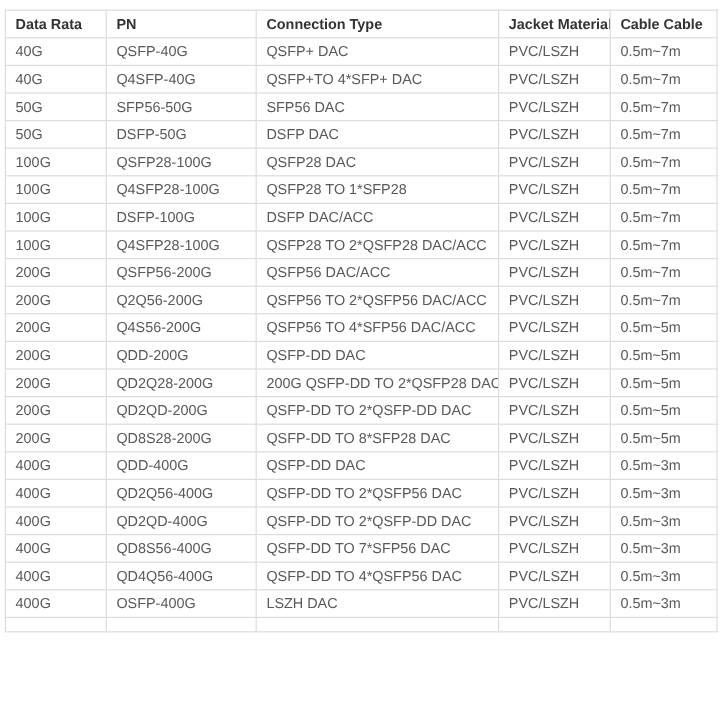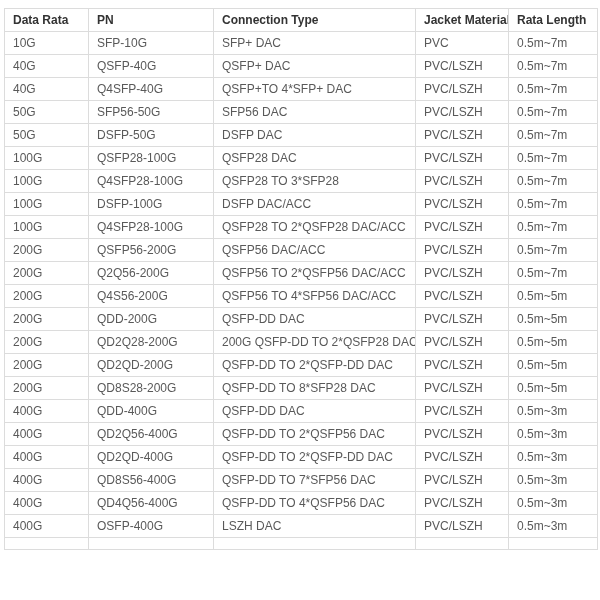--- a/index.html
+++ b/index.html
@@ -57,31 +57,24 @@
         <col style="width: 202px;">
         <col style="width: 93px;">
         <col style="width: 89px;">
       </colgroup>
     <thead>
       <tr id="header-row">
           <th>Data Rata</th>
           <th>PN</th>
           <th>Connection Type</th>
           <th>Jacket Material</th>
-          <th>Rata Length</th>
+          <th>Cable Cable</th>
         </tr>
     </thead>
     <tbody id="table-body">
-        <tr>
-          <td>10G</td>
-          <td>SFP-10G</td>
-          <td>SFP+ DAC</td>
-          <td>PVC</td>
-          <td>0.5m~7m</td>
-        </tr>
         <tr>
           <td>40G</td>
           <td>QSFP-40G</td>
           <td>QSFP+ DAC</td>
           <td>PVC/LSZH</td>
           <td>0.5m~7m</td>
         </tr>
         <tr>
           <td>40G</td>
           <td>Q4SFP-40G</td>
@@ -106,21 +99,21 @@
         <tr>
           <td>100G</td>
           <td>QSFP28-100G</td>
           <td>QSFP28 DAC</td>
           <td>PVC/LSZH</td>
           <td>0.5m~7m</td>
         </tr>
         <tr>
           <td>100G</td>
           <td>Q4SFP28-100G</td>
-          <td>QSFP28 TO 3*SFP28</td>
+          <td>QSFP28 TO 1*SFP28</td>
           <td>PVC/LSZH</td>
           <td>0.5m~7m</td>
         </tr>
         <tr>
           <td>100G</td>
           <td>DSFP-100G</td>
           <td>DSFP DAC/ACC</td>
           <td>PVC/LSZH</td>
           <td>0.5m~7m</td>
         </tr>

